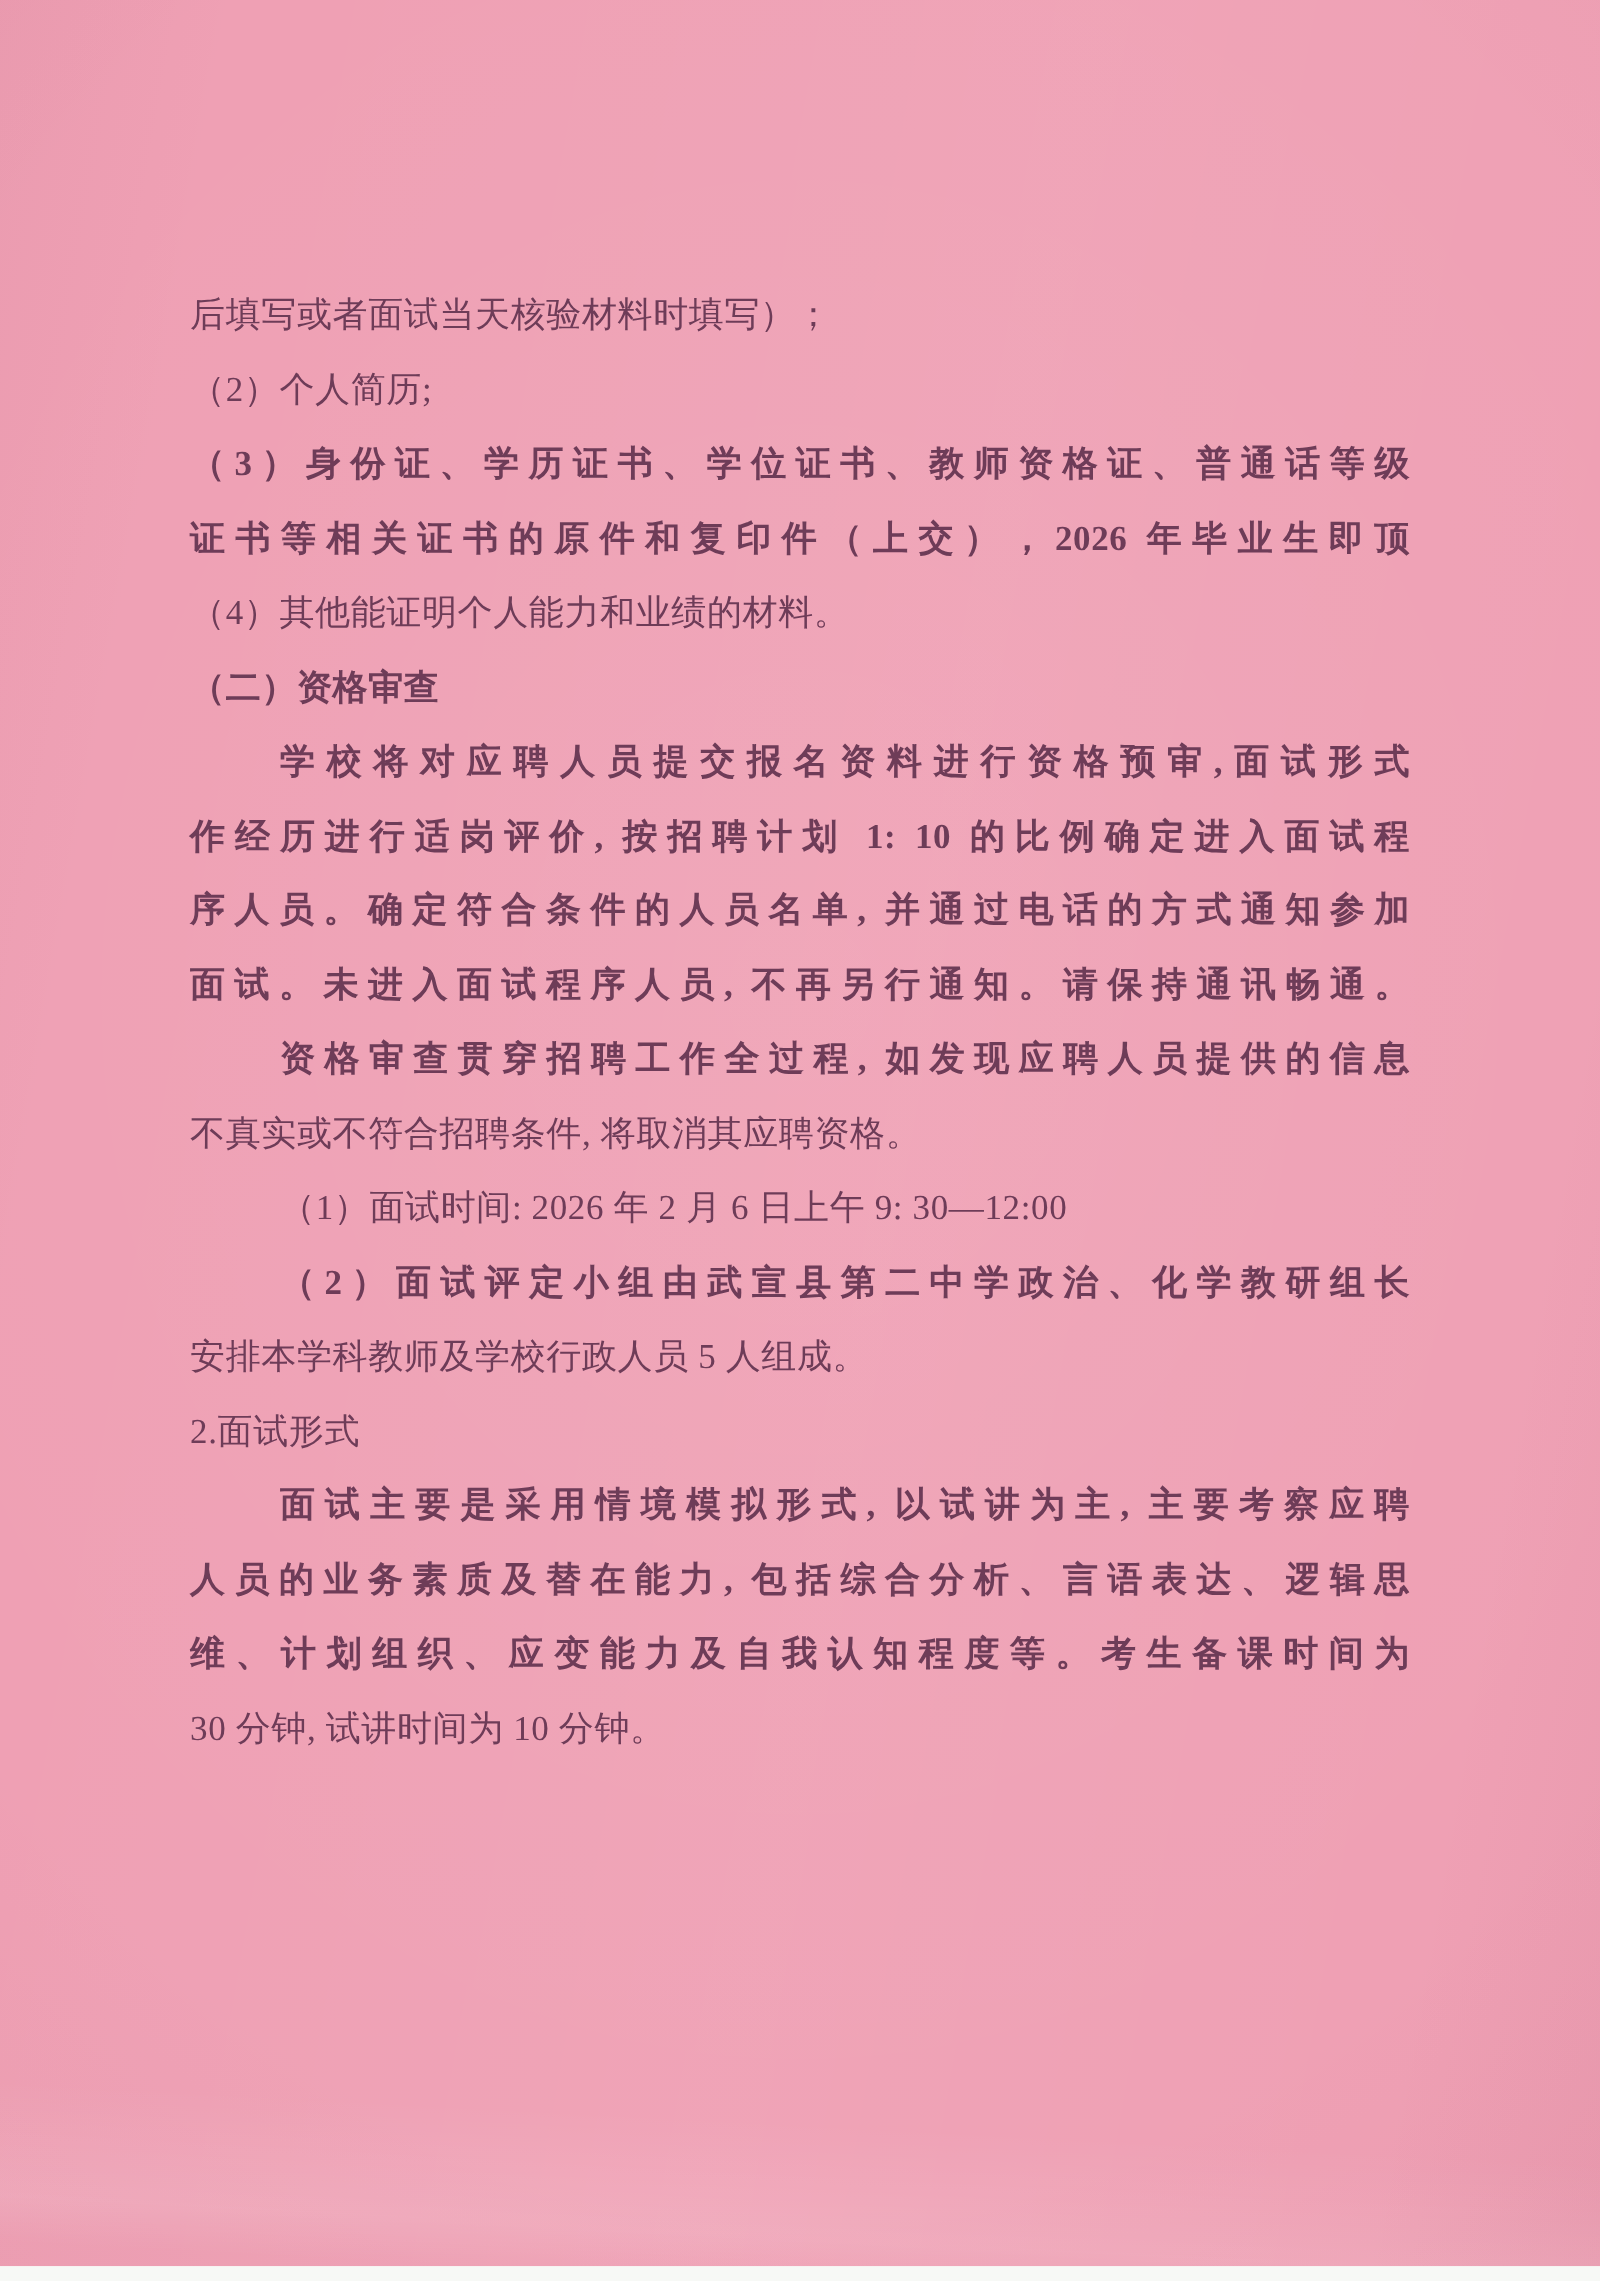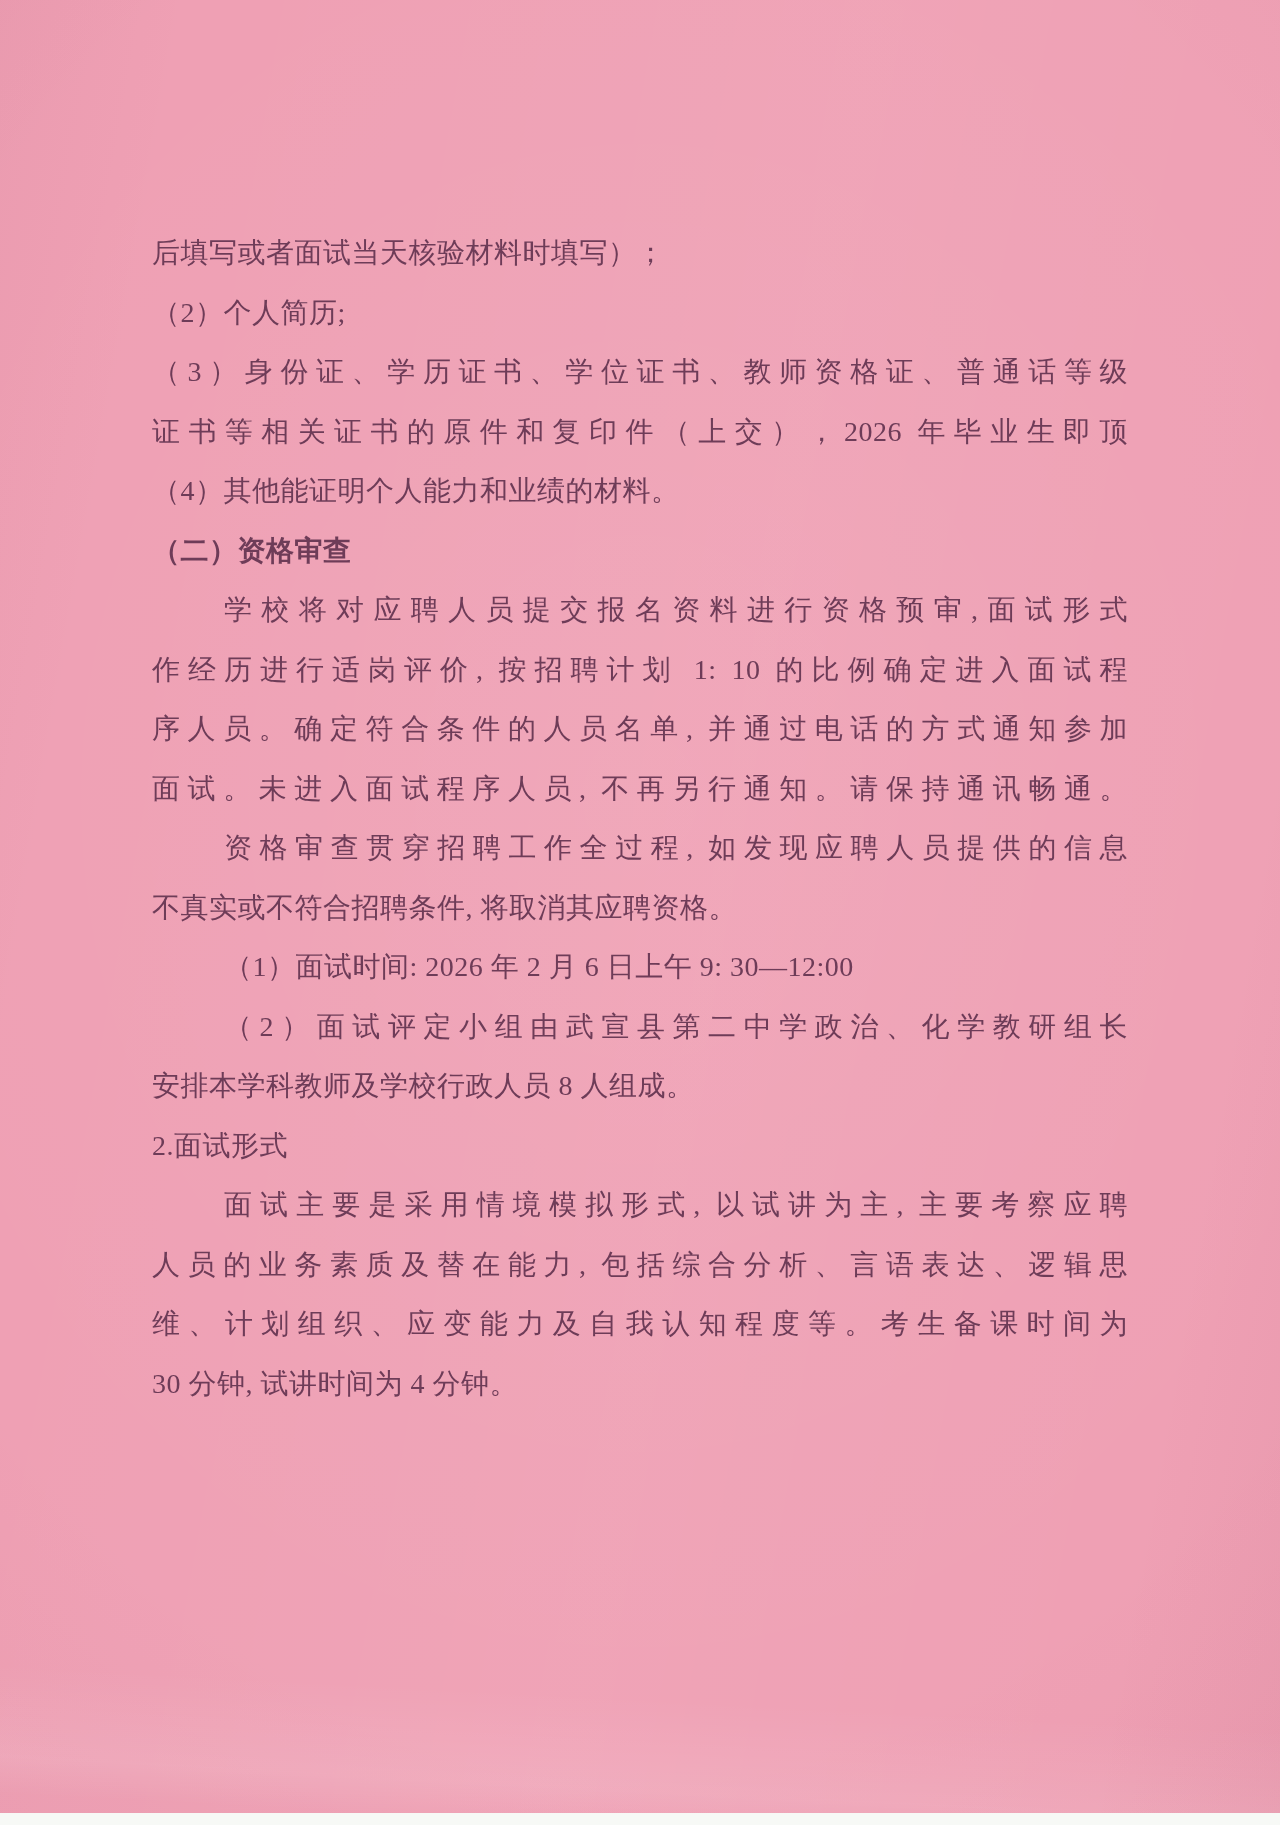--- a/index.html
+++ b/index.html
@@ -58,20 +58,21 @@
     height: 59.5px;
     line-height: 59.5px;
     text-align: left;
     letter-spacing: 0.5px;
     text-rendering: optimizeLegibility;
   }
   .line.flush {
     text-align: justify;
     text-align-last: justify;
     text-justify: inter-character;
+    font-weight: bold;
   }
   .line.indent {
     text-indent: 72px;
   }
   .line.heading {
     font-weight: bold;
   }
 </style>
 </head>
 <body>
@@ -85,21 +86,21 @@
       <div class="line">（4）其他能证明个人能力和业绩的材料。</div>
       <div class="line heading">（二）资格审查</div>
       <div class="line indent flush">学校将对应聘人员提交报名资料进行资格预审,面试形式</div>
       <div class="line flush">作经历进行适岗评价, 按招聘计划 1: 10 的比例确定进入面试程</div>
       <div class="line flush">序人员。确定符合条件的人员名单, 并通过电话的方式通知参加</div>
       <div class="line flush">面试。未进入面试程序人员, 不再另行通知。请保持通讯畅通。</div>
       <div class="line indent flush">资格审查贯穿招聘工作全过程, 如发现应聘人员提供的信息</div>
       <div class="line">不真实或不符合招聘条件, 将取消其应聘资格。</div>
       <div class="line indent">（1）面试时间: 2026 年 2 月 6 日上午 9: 30—12:00</div>
       <div class="line indent flush">（2）面试评定小组由武宣县第二中学政治、化学教研组长</div>
-      <div class="line">安排本学科教师及学校行政人员 8 人组成。</div>
+      <div class="line">安排本学科教师及学校行政人员 5 人组成。</div>
       <div class="line">2.面试形式</div>
       <div class="line indent flush">面试主要是采用情境模拟形式, 以试讲为主, 主要考察应聘</div>
       <div class="line flush">人员的业务素质及替在能力, 包括综合分析、言语表达、逻辑思</div>
       <div class="line flush">维、计划组织、应变能力及自我认知程度等。考生备课时间为</div>
-      <div class="line">30 分钟, 试讲时间为 4 分钟。</div>
+      <div class="line">30 分钟, 试讲时间为 10 分钟。</div>
     </div>
 </div>
 <div class="scanner-strip"></div>
 
 </body></html>

